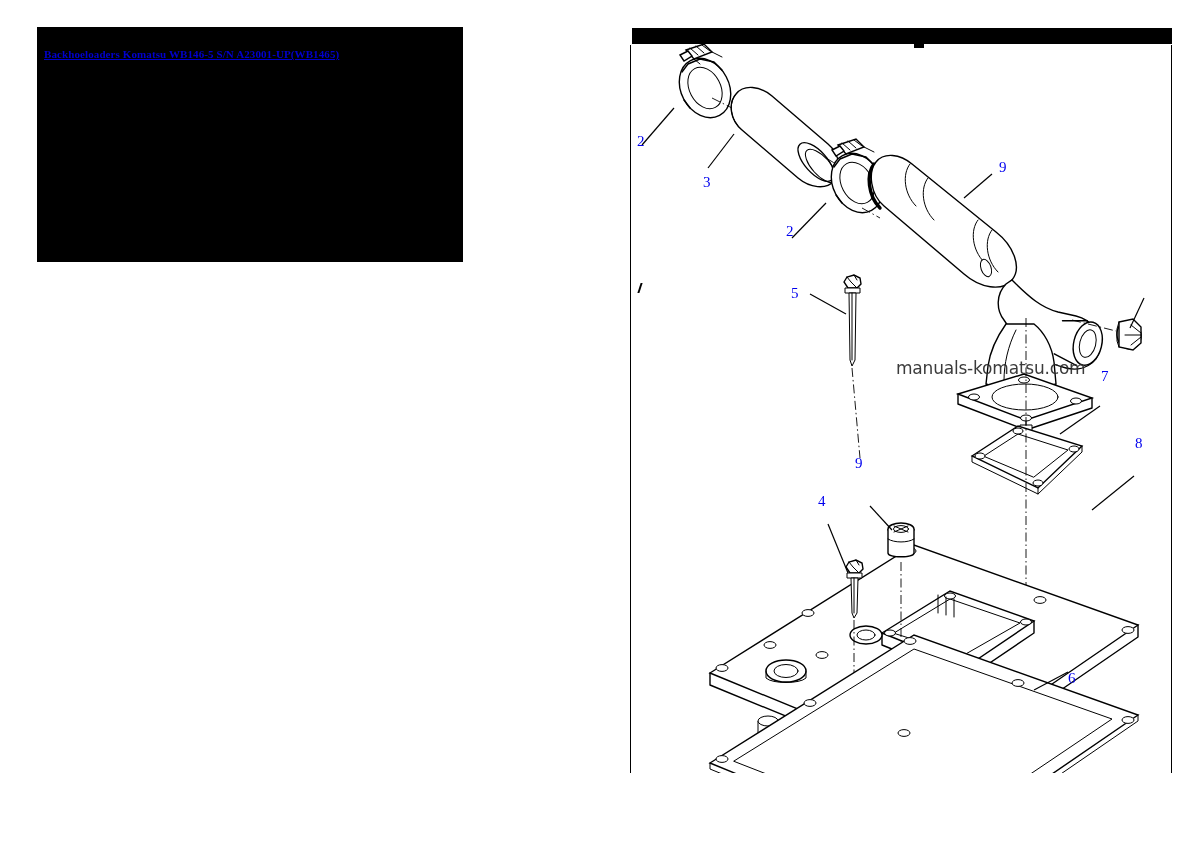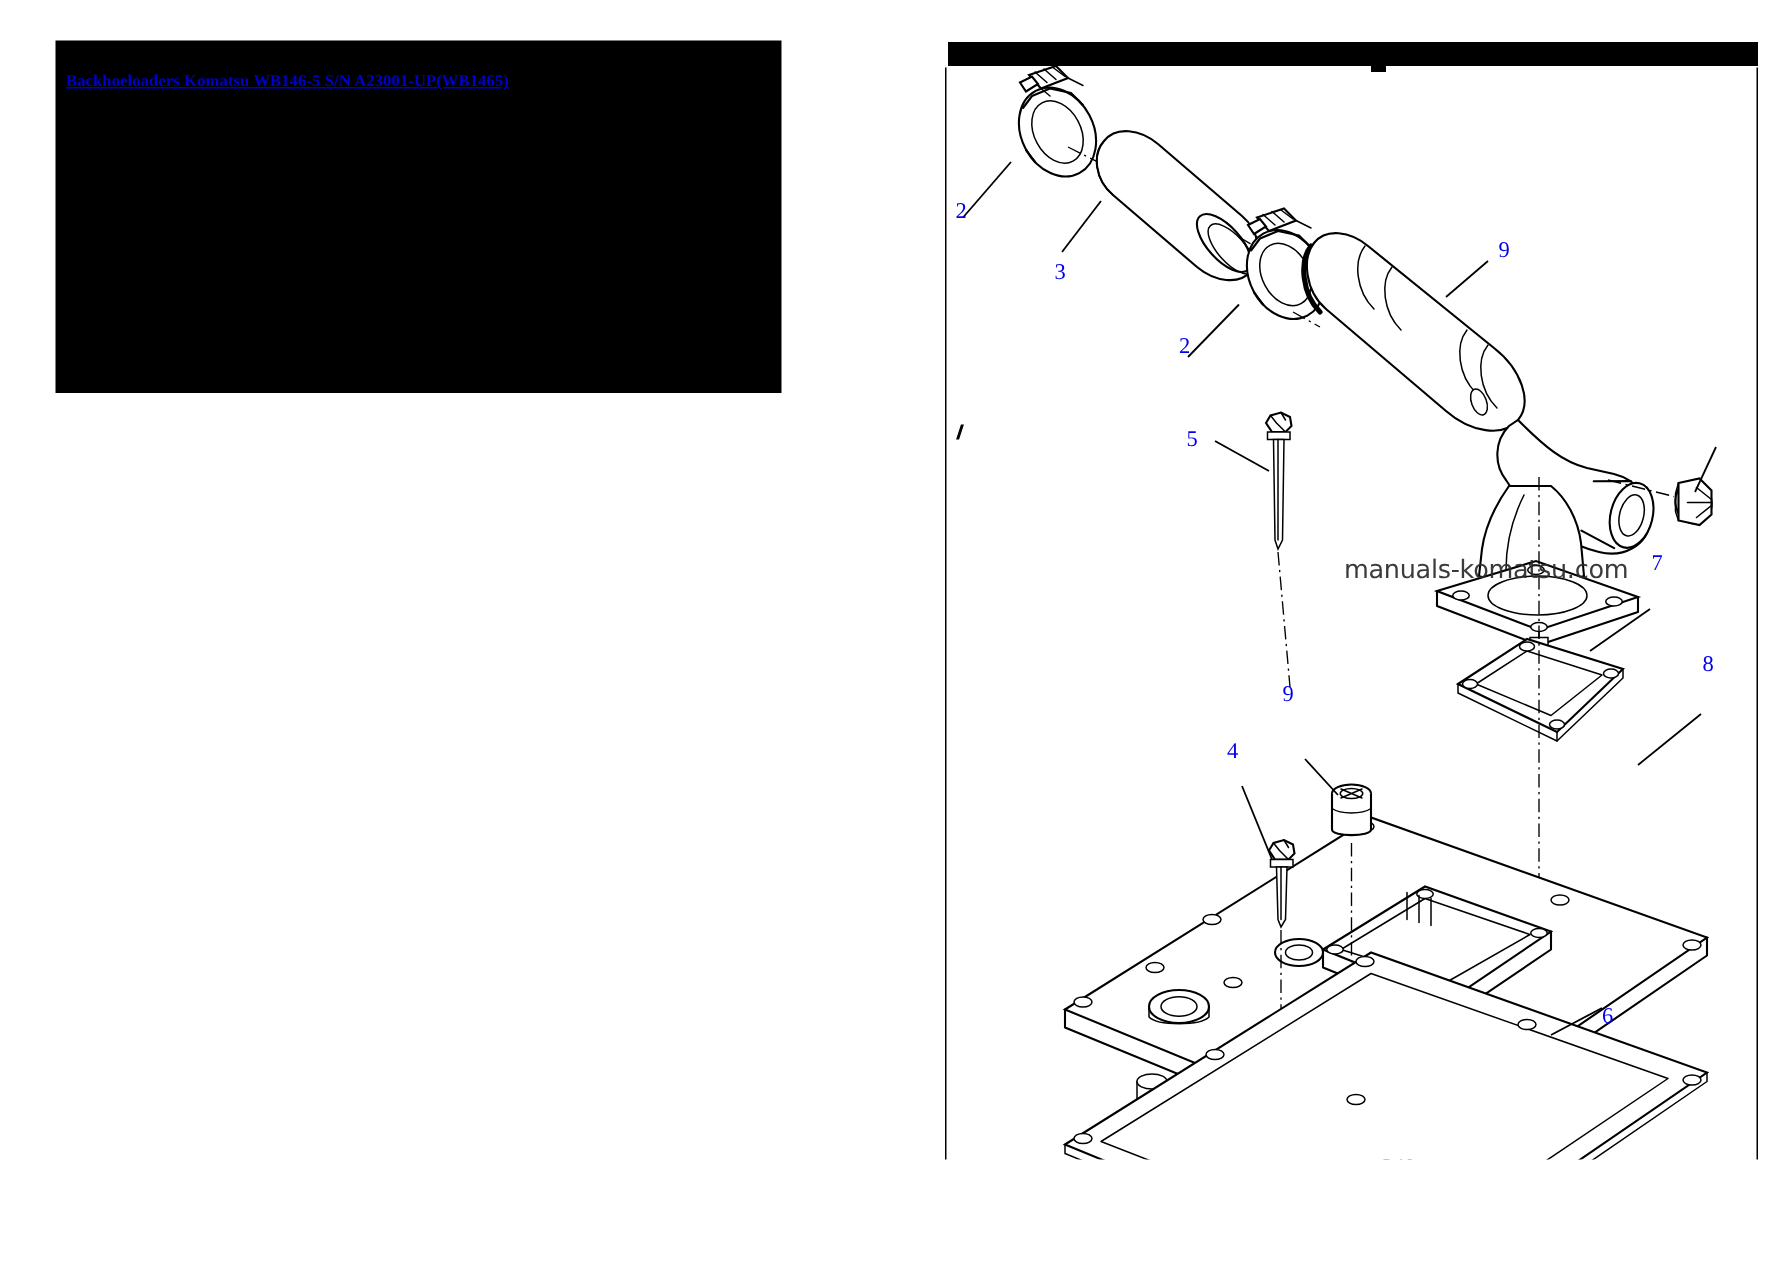--- a/index.html
+++ b/index.html
@@ -14,21 +14,21 @@
     position: relative;
     overflow: hidden;
     font-family: "Liberation Sans", sans-serif;
   }
 
   
   #left-panel {
     position: absolute;
     left: 37px;
     top: 27px;
-    width: 484px;
+    width: 426px;
     height: 235px;
     background: #000000;
   }
   #catalog-link {
     position: absolute;
     left: 7px;
     top: 21px;
     color: #0000cd;
     font-family: "Liberation Serif", serif;
     font-size: 11px;
@@ -115,21 +115,21 @@
     font-size: 15px;
     font-weight: normal;
     line-height: 15px;
     user-select: none;
   }
 
   
   #watermark {
     position: absolute;
     left: 266px;
-    top: 342px;
+    top: 330px;
     color: #2b2b2b;
     font-family: "DejaVu Sans", sans-serif;
     font-size: 17px;
     letter-spacing: -0.2px;
     white-space: nowrap;
     opacity: 0.92;
   }
 </style>
 </head>
 <body>

